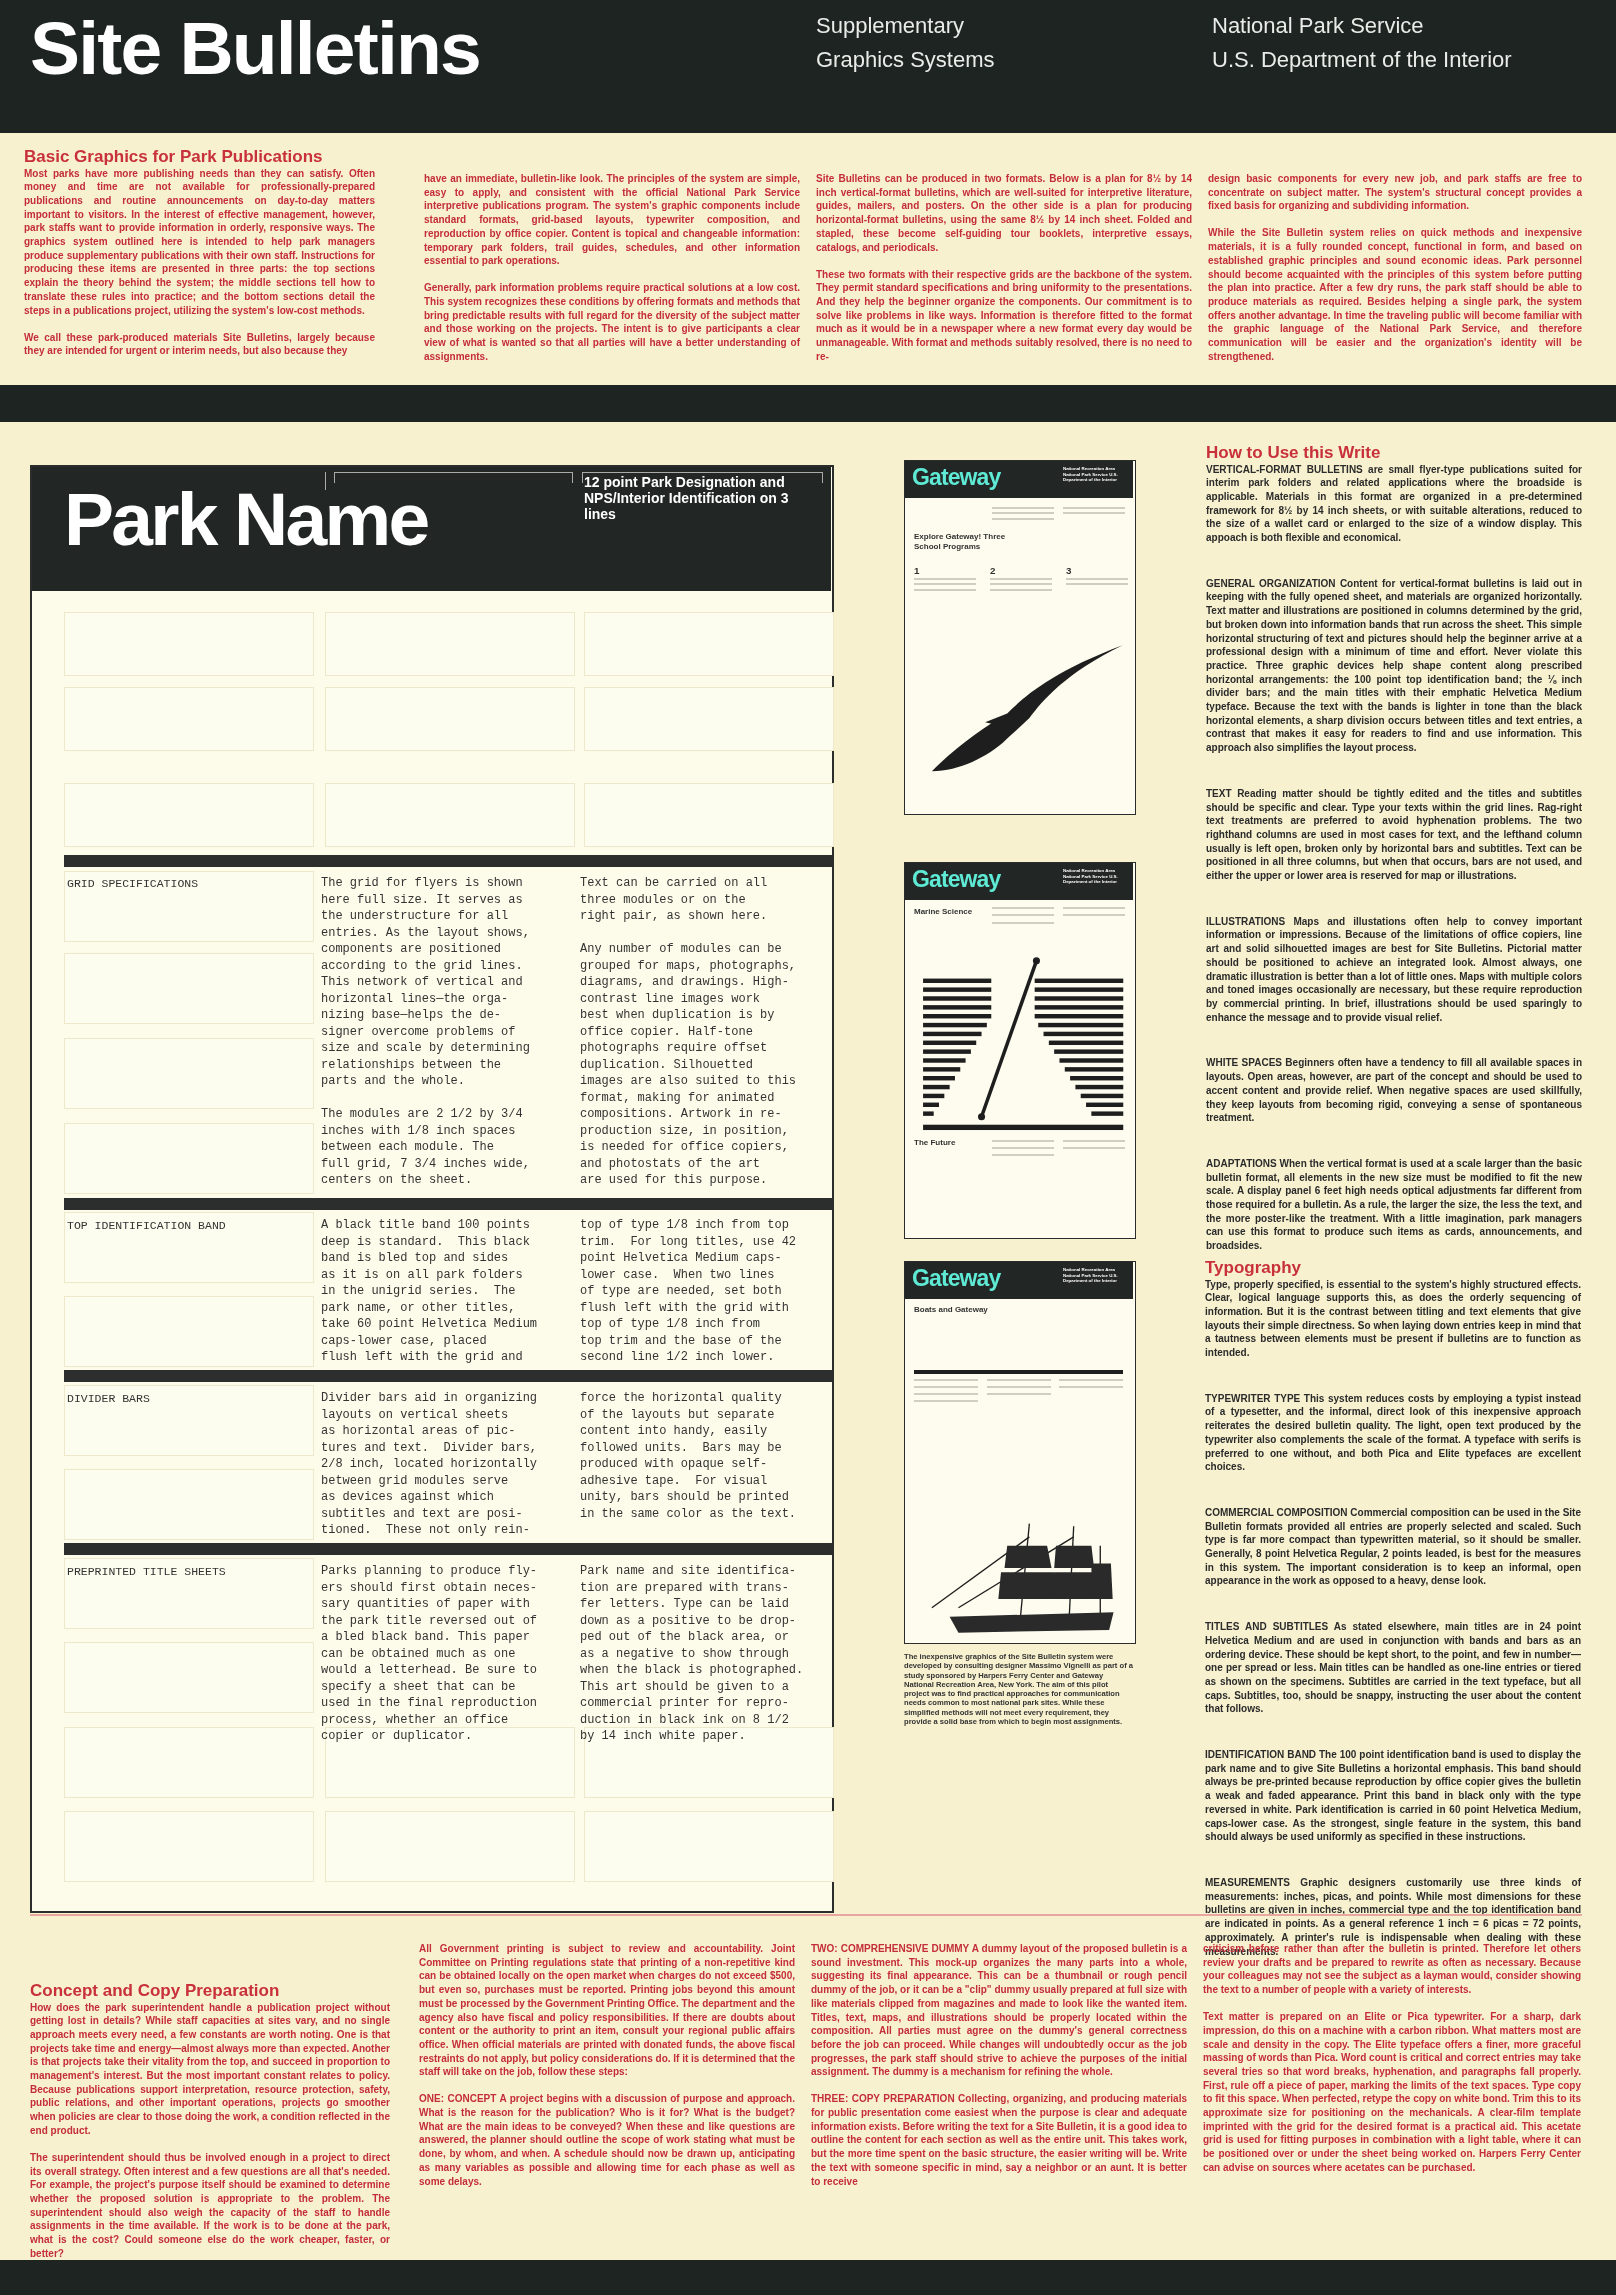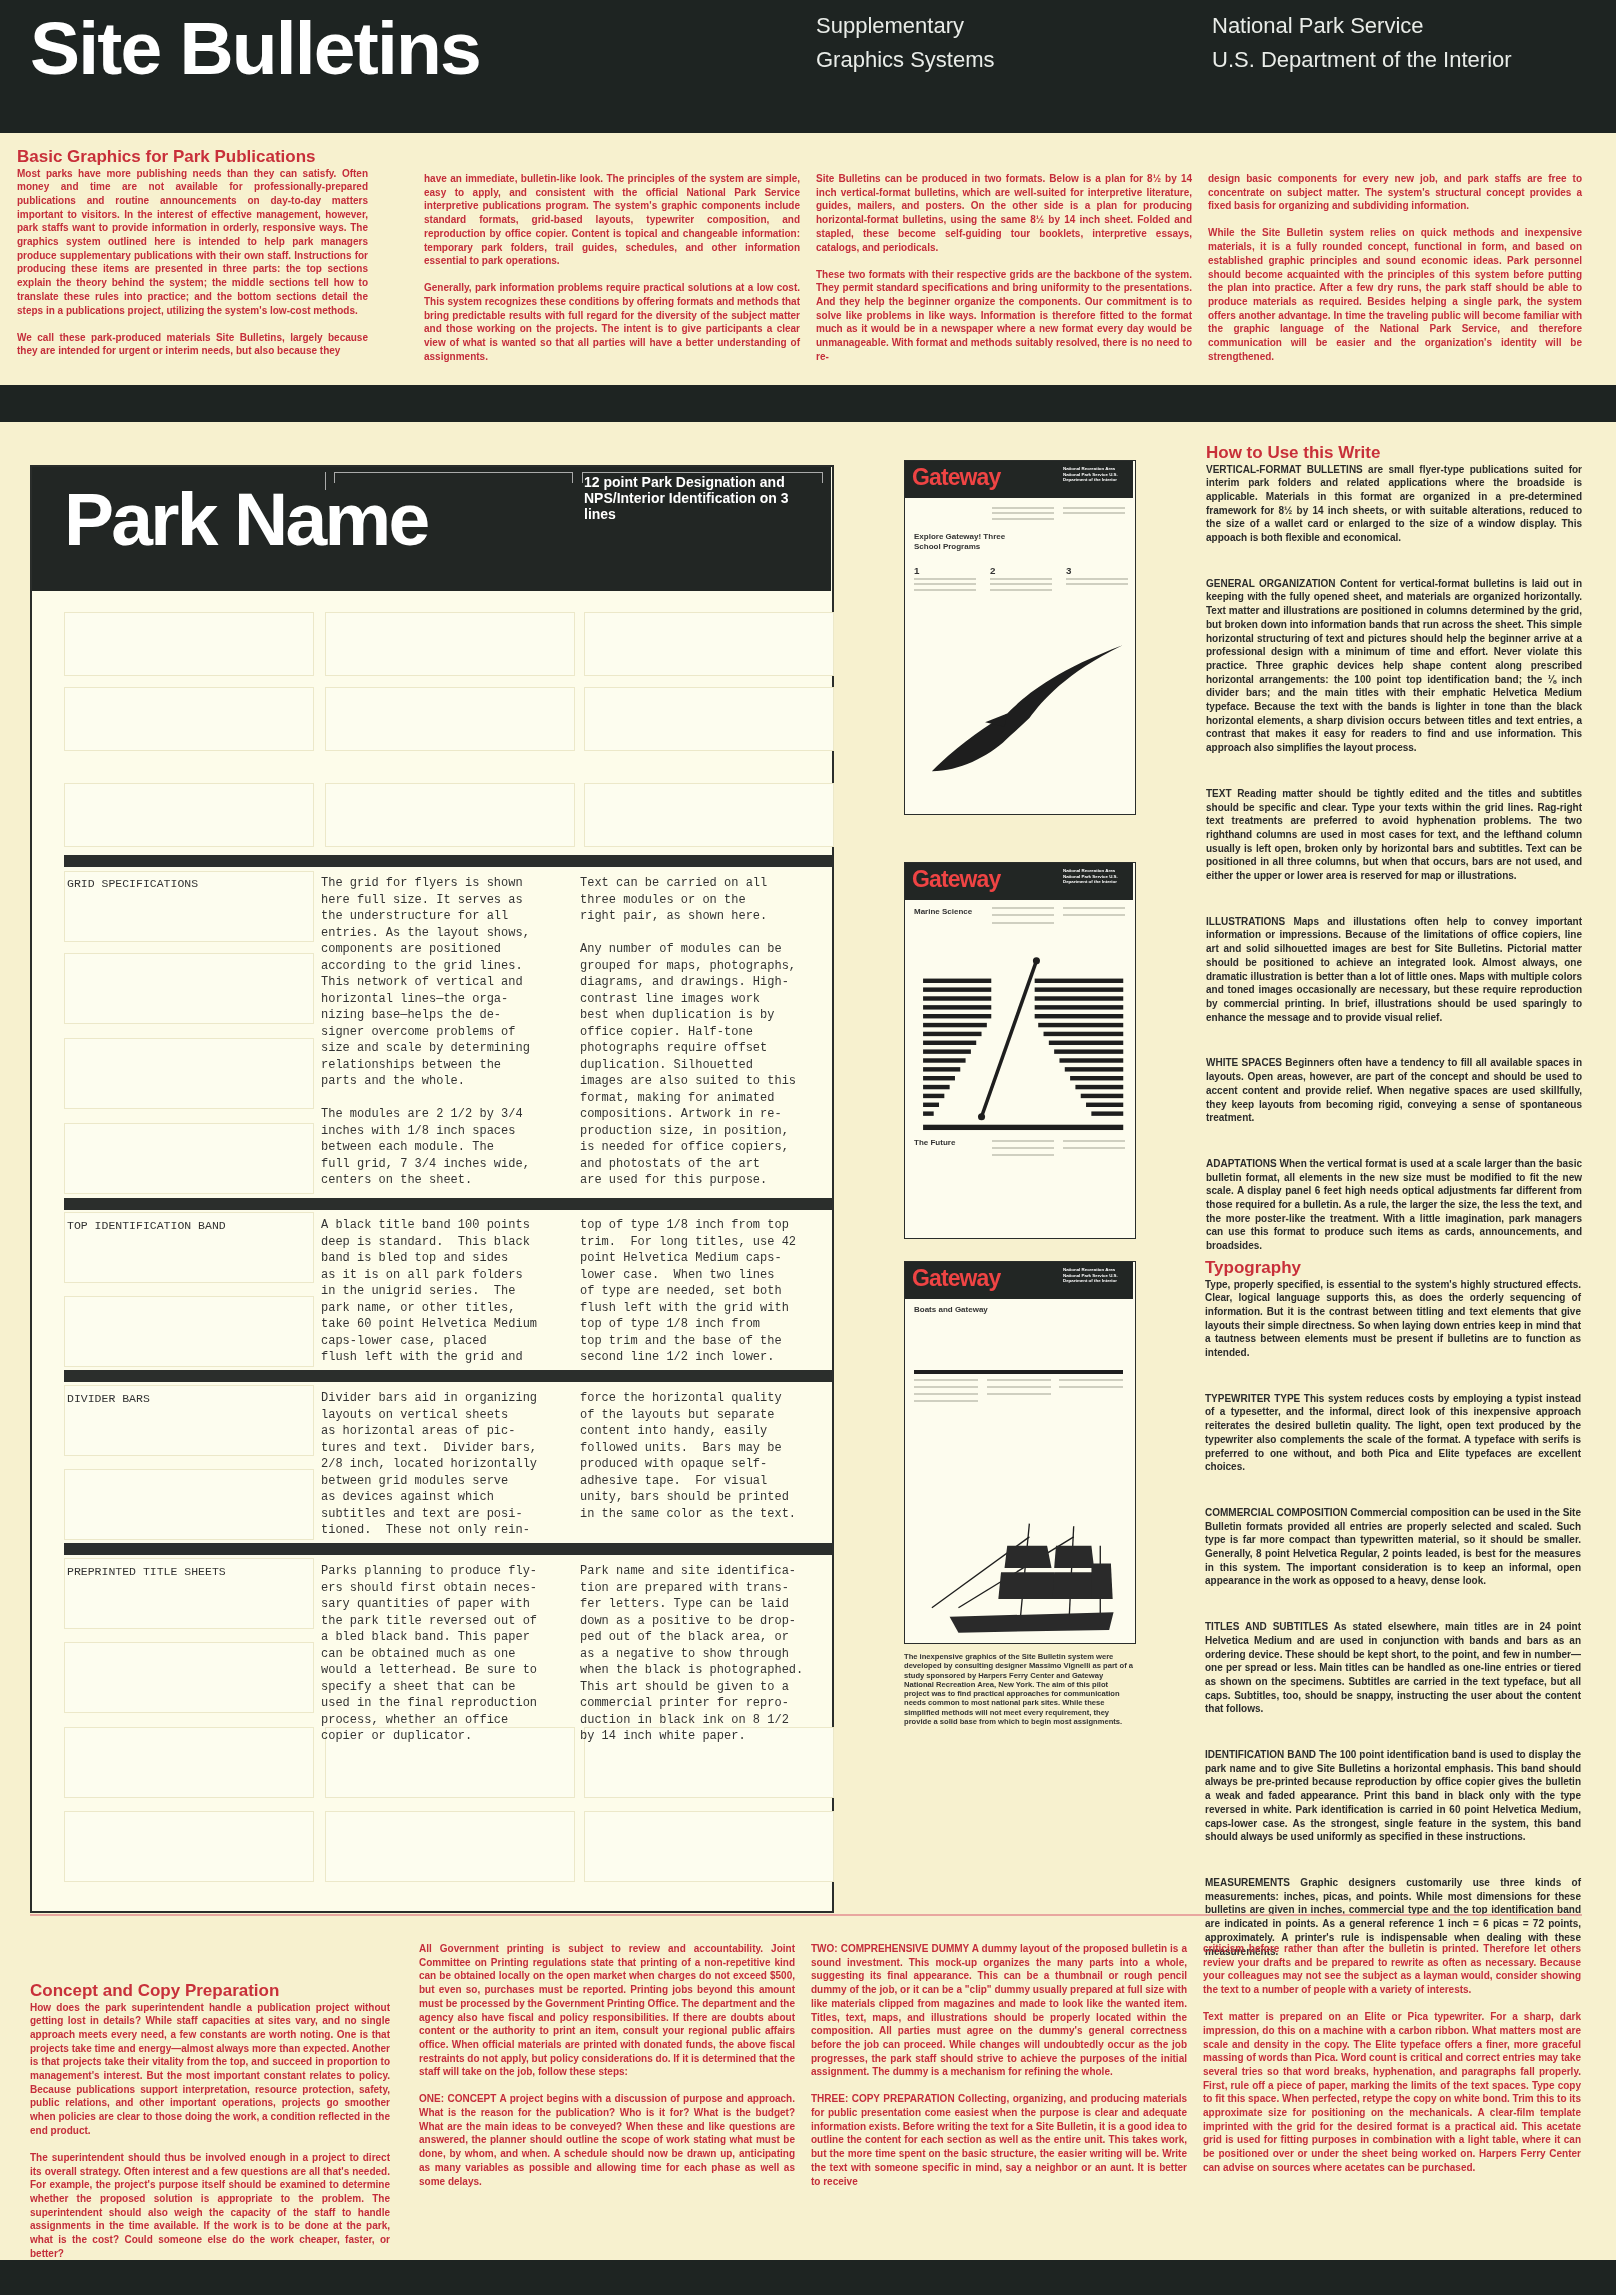--- a/index.html
+++ b/index.html
@@ -26,38 +26,38 @@
   .spec-band .tick { position: absolute; top: 5.3px; height: 10.6px; border-top: 0.9px solid #aaa; }
   .spec-title { position: absolute; left: 34px; top: 270px; font-size: 30px; font-weight: bold; color: #2a2a2a; letter-spacing: -0.4px; }
   .grid-cell { position: absolute; border: 0.9px solid #ece8c9; background: #fdfdef; }
   .divider { position: absolute; left: 32px; width: 770px; height: 12.4px; background: #2b2e2c; }
   .row-label { position: absolute; left: 35px; font-family: "Liberation Mono", monospace; font-size: 11.5px; color: #333; }
   .mono { position: absolute; font-family: "Liberation Mono", monospace; font-size: 12px; line-height: 16.5px; color: #333; white-space: pre; }
 
   
   .thumb { position: absolute; left: 904px; width: 232px; background: #fdfcee; border: 1.8px solid #2a2d2b; }
   .thumb .tband { position: absolute; left: 0; top: 0; width: 228px; height: 37px; background: #222624; }
-  .thumb .tband .gw { position: absolute; left: 7px; top: 2.7px; font-size: 23px; font-weight: bold; color: #ef4444; letter-spacing: -0.9px; }
+  .thumb .tband .gw { position: absolute; left: 7px; top: 2.7px; font-size: 23px; font-weight: bold; color: #5eead4; letter-spacing: -0.9px; }
   .thumb .tband .gid { position: absolute; left: 158px; top: 5.3px; font-size: 4.4px; line-height: 5.3px; color: #fff; width: 66px; font-weight: bold; }
   .thumb .ttl { position: absolute; left: 9px; font-size: 8px; font-weight: bold; color: #333; line-height: 9.8px; }
   .thumb .fake { position: absolute; height: 1.8px; background: #cfcfc0; }
   .caption { position: absolute; left: 904px; top: 1652px; width: 231px; font-size: 7.6px; line-height: 9.3px; color: #333; font-weight: bold; }
 </style>
 </head>
 <body>
 
 <div class="band-top">
   <div class="title">Site Bulletins</div>
   <div class="sub" style="left:816px;top:9px;">Supplementary</div>
   <div class="sub" style="left:816px;top:43px;">Graphics Systems</div>
   <div class="sub" style="left:1212px;top:9px;">National Park Service</div>
   <div class="sub" style="left:1212px;top:43px;">U.S. Department of the Interior</div>
 </div>
 
-<div class="col" style="left:17px;top:147px;width:351px;">
+<div class="col" style="left:24px;top:147px;width:351px;">
   <div class="section-h">Basic Graphics for Park Publications</div>
   <div class="body-red">
     <p>Most parks have more publishing needs than they can satisfy. Often money and time are not available for professionally-prepared publications and routine announcements on day-to-day matters important to visitors. In the interest of effective management, however, park staffs want to provide information in orderly, responsive ways. The graphics system outlined here is intended to help park managers produce supplementary publications with their own staff. Instructions for producing these items are presented in three parts: the top sections explain the theory behind the system; the middle sections tell how to translate these rules into practice; and the bottom sections detail the steps in a publications project, utilizing the system's low-cost methods.</p>
     <p>We call these park-produced materials Site Bulletins, largely because they are intended for urgent or interim needs, but also because they</p>
   </div>
 </div>
 <div class="col" style="left:424px;top:172px;width:376px;">
   <div class="body-red">
     <p>have an immediate, bulletin-like look. The principles of the system are simple, easy to apply, and consistent with the official National Park Service interpretive publications program. The system's graphic components include standard formats, grid-based layouts, typewriter composition, and reproduction by office copier. Content is topical and changeable information: temporary park folders, trail guides, schedules, and other information essential to park operations.</p>
     <p>Generally, park information problems require practical solutions at a low cost. This system recognizes these conditions by offering formats and methods that bring predictable results with full regard for the diversity of the subject matter and those working on the projects. The intent is to give participants a clear view of what is wanted so that all parties will have a better understanding of assignments.</p>

